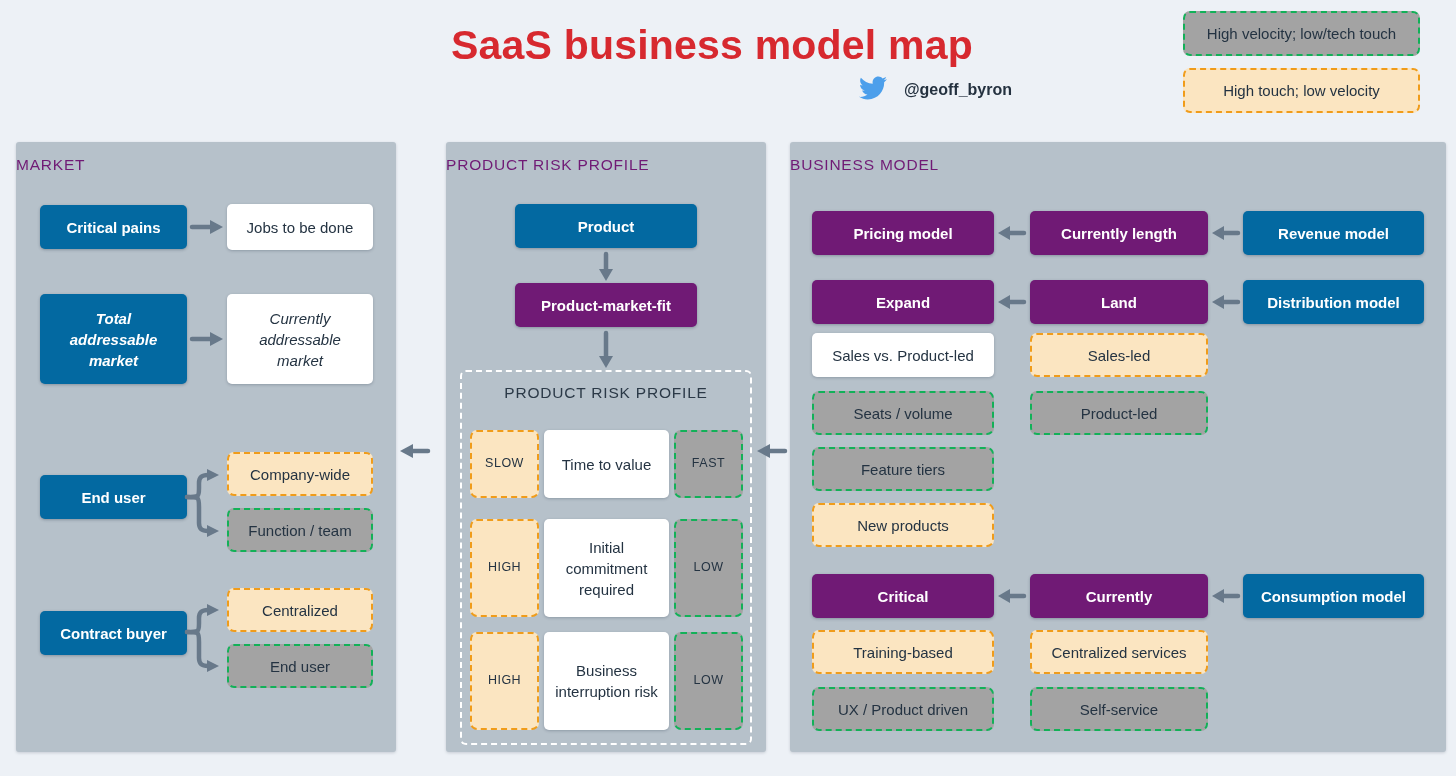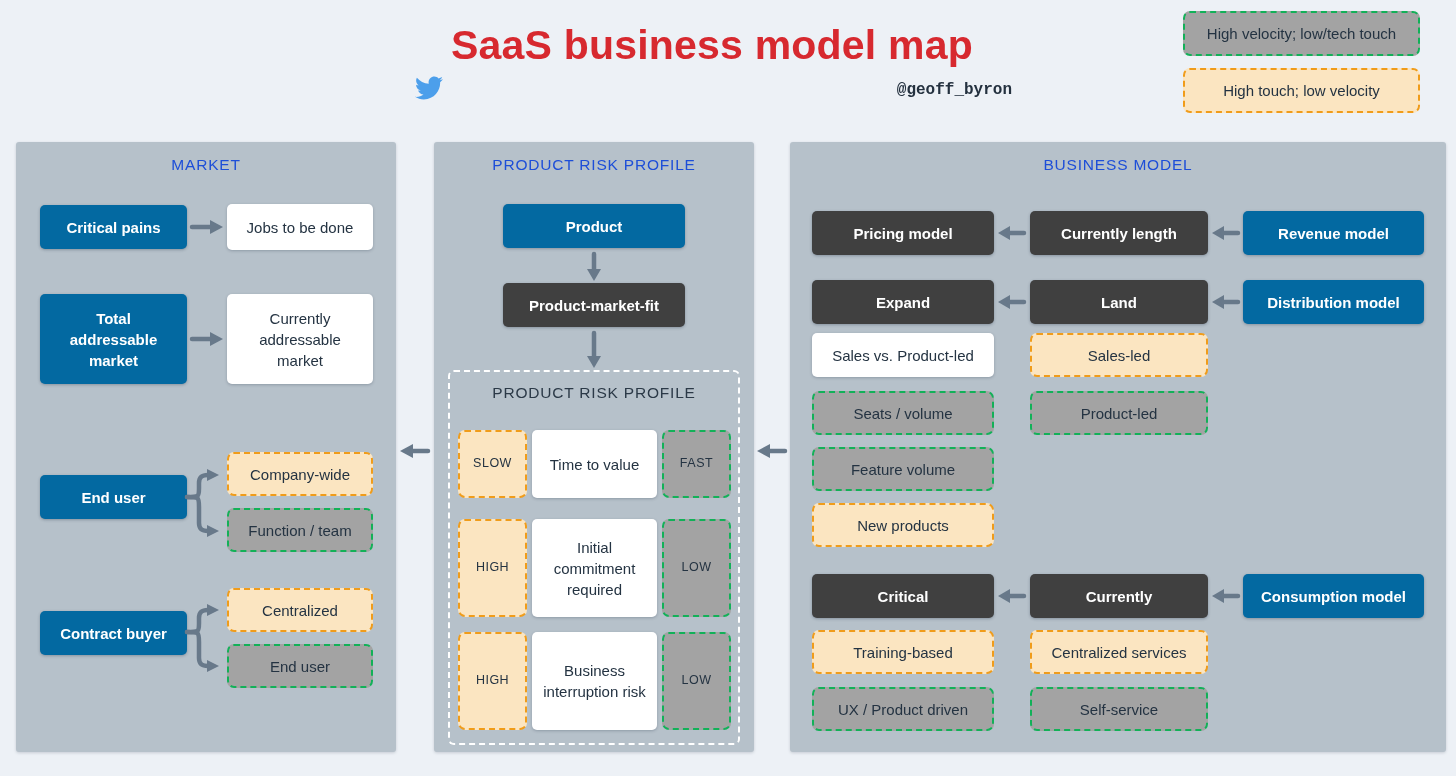--- a/index.html
+++ b/index.html
@@ -8,47 +8,47 @@
     background:#edf1f6;
     font-family:"Liberation Sans", sans-serif;
     color:#243342;
   }
   .page-title{
     position:absolute;left:412px;top:22px;width:600px;text-align:center;
     font-size:41px;font-weight:bold;color:#d7292f;letter-spacing:.2px;
   }
   .byline{
     position:absolute;left:412px;top:72px;width:600px;height:36px;
-    display:flex;align-items:center;justify-content:space-between;gap:14px;font-family:Liberation Mono, monospace;
+    display:flex;align-items:center;justify-content:flex-end;gap:14px;
   }
   .byline .handle{font-size:16px;font-weight:bold;color:#24313f;}
   .legend-box{
     position:absolute;left:1183px;width:237px;height:45px;box-sizing:border-box;
     display:flex;align-items:center;justify-content:center;
     font-size:15px;font-weight:500;border-radius:8px;
   }
   .panel{
     position:absolute;top:142px;height:610px;background:#b6c1ca;border-radius:3px;
     box-shadow:0 1px 3px rgba(25,40,60,.18);
   }
   .panel-title{
-    position:absolute;top:14px;left:0;width:100%;text-align:center;
-    font-size:15.5px;font-weight:500;letter-spacing:.8px;color:#1d4ed8;
+    position:absolute;top:14px;left:0;width:100%;
+    font-size:15.5px;font-weight:500;letter-spacing:.8px;color:#701a75;
   }
   .box{
     position:absolute;box-sizing:border-box;display:flex;align-items:center;justify-content:center;
     text-align:center;border-radius:5px;font-size:15px;font-weight:500;line-height:1.4;
     padding:2px 8px;
   }
   .dark{background:#0369a1;color:#fff;font-weight:bold;box-shadow:0 1px 3px rgba(25,40,60,.3);}
-  .light{background:#404040;color:#fff;font-weight:bold;box-shadow:0 1px 3px rgba(25,40,60,.3);}
+  .light{background:#701a75;color:#fff;font-weight:bold;box-shadow:0 1px 3px rgba(25,40,60,.3);}
   .white{background:#ffffff;color:#243342;box-shadow:0 1px 3px rgba(25,40,60,.25);}
   .orange{background:#fbe5c1;border:2px dashed #f09c1a;border-radius:7px;}
   .green{background:#a3a3a3;border:2px dashed #12b158;border-radius:7px;}
-  .tight{padding:2px 22px;}
+  .tight{padding:2px 22px;font-style:italic;}
   .small-label{font-size:12.5px;letter-spacing:.5px;}
   .inner-dashed{
     position:absolute;left:14px;top:228px;width:292px;height:375px;box-sizing:border-box;
     border:2px dashed #ffffff;border-radius:6px;
   }
   .inner-title{
     position:absolute;top:242px;left:0;width:100%;text-align:center;
     font-size:15.5px;font-weight:500;letter-spacing:.8px;color:#2b3947;
   }
   svg.conn{position:absolute;overflow:visible;}
@@ -109,21 +109,21 @@
     </svg>
     <div class="box orange" style="left:211px;top:446px;width:146px;height:44px">Centralized</div>
     <div class="box green" style="left:211px;top:502px;width:146px;height:44px">End user</div>
   </div>
 
   <svg class="conn" style="left:400px;top:443px" width="30" height="16">
       <polygon points="13,1 0,8 13,15"></polygon>
       <line x1="11" y1="8" x2="28" y2="8"></line>
     </svg>
 
-  <div class="panel" style="left:434px;width:320px">
+  <div class="panel" style="left:446px;width:320px">
     <div class="panel-title">PRODUCT RISK PROFILE</div>
 
     <div class="box dark" style="left:69px;top:62px;width:182px;height:44px">Product</div>
     <svg class="conn" style="left:152px;top:111px" width="16" height="28">
         <line x1="8" y1="1" x2="8" y2="17"></line>
         <polygon points="1,16 15,16 8,28"></polygon>
       </svg>
     <div class="box light" style="left:69px;top:141px;width:182px;height:44px">Product-market-fit</div>
     <svg class="conn" style="left:152px;top:190px" width="16" height="36">
         <line x1="8" y1="1" x2="8" y2="25"></line>
@@ -173,21 +173,21 @@
       </svg>
     <div class="box light" style="left:240px;top:138px;width:178px;height:44px">Land</div>
     <svg class="conn" style="left:422px;top:153px" width="28" height="14">
         <polygon points="12,0 0,7 12,14"></polygon>
         <line x1="10" y1="7" x2="26" y2="7"></line>
       </svg>
     <div class="box dark" style="left:453px;top:138px;width:181px;height:44px">Distribution model</div>
 
     <div class="box white" style="left:22px;top:191px;width:182px;height:44px">Sales vs. Product-led</div>
     <div class="box green" style="left:22px;top:249px;width:182px;height:44px">Seats / volume</div>
-    <div class="box green" style="left:22px;top:305px;width:182px;height:44px">Feature volume</div>
+    <div class="box green" style="left:22px;top:305px;width:182px;height:44px">Feature tiers</div>
     <div class="box orange" style="left:22px;top:361px;width:182px;height:44px">New products</div>
 
     <div class="box orange" style="left:240px;top:191px;width:178px;height:44px">Sales-led</div>
     <div class="box green" style="left:240px;top:249px;width:178px;height:44px">Product-led</div>
 
     <div class="box light" style="left:22px;top:432px;width:182px;height:44px">Critical</div>
     <svg class="conn" style="left:208px;top:447px" width="28" height="14">
         <polygon points="12,0 0,7 12,14"></polygon>
         <line x1="10" y1="7" x2="26" y2="7"></line>
       </svg>

